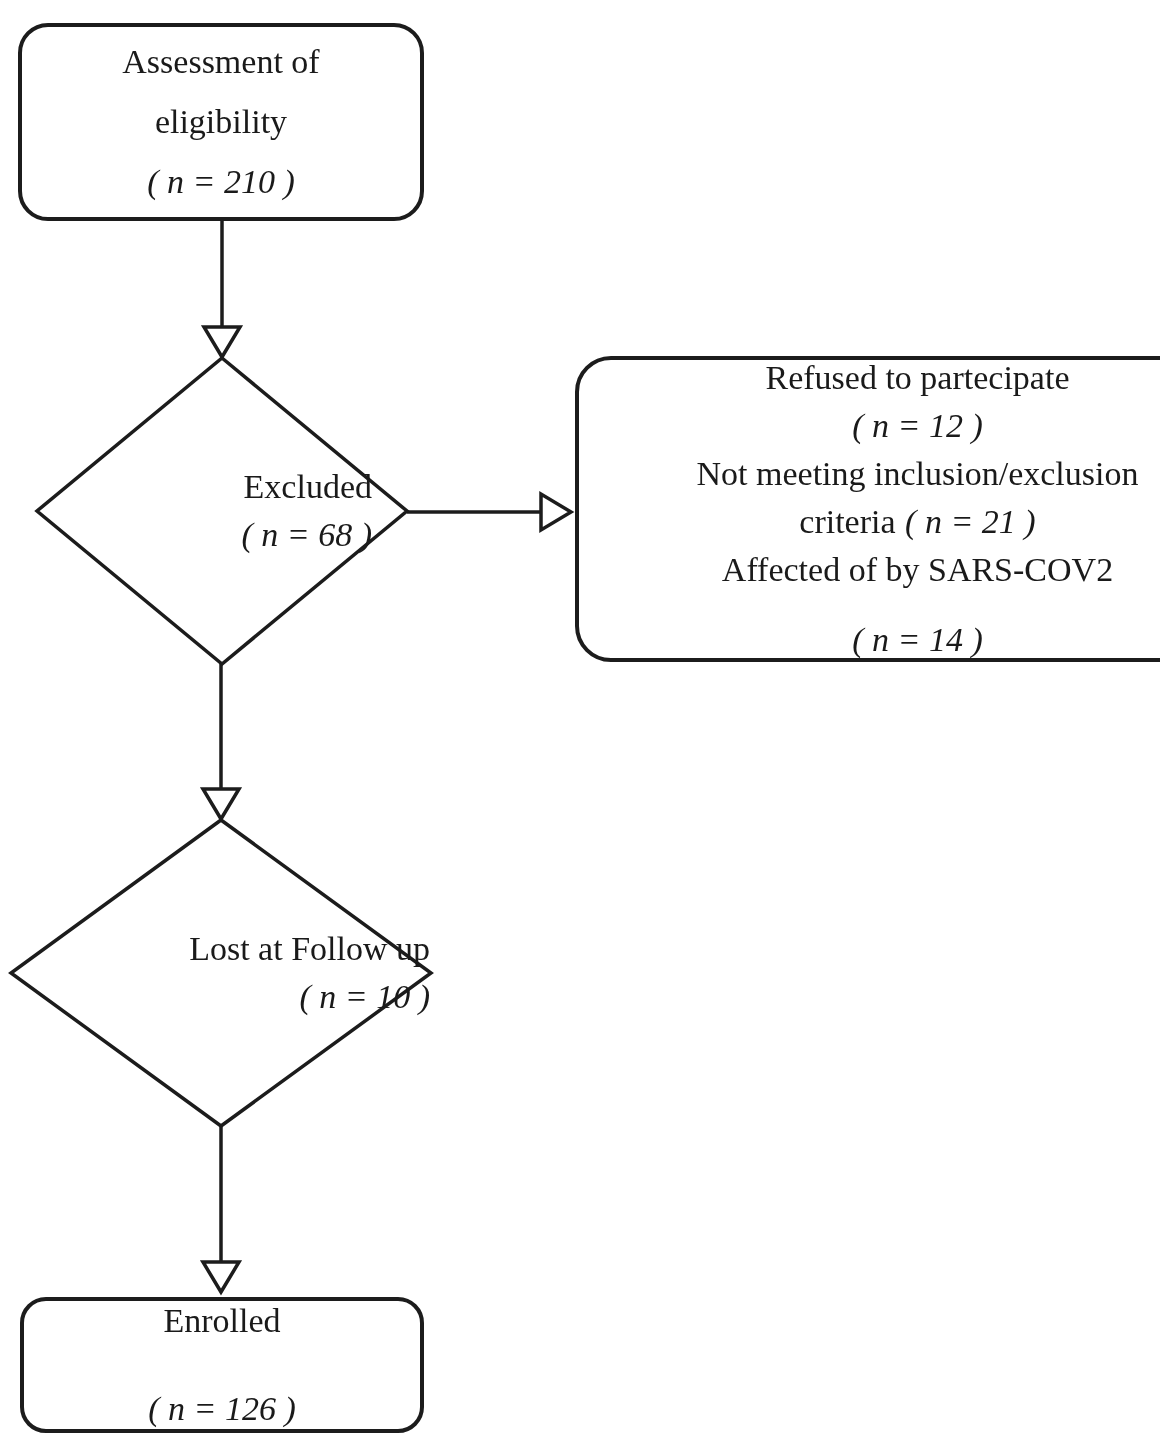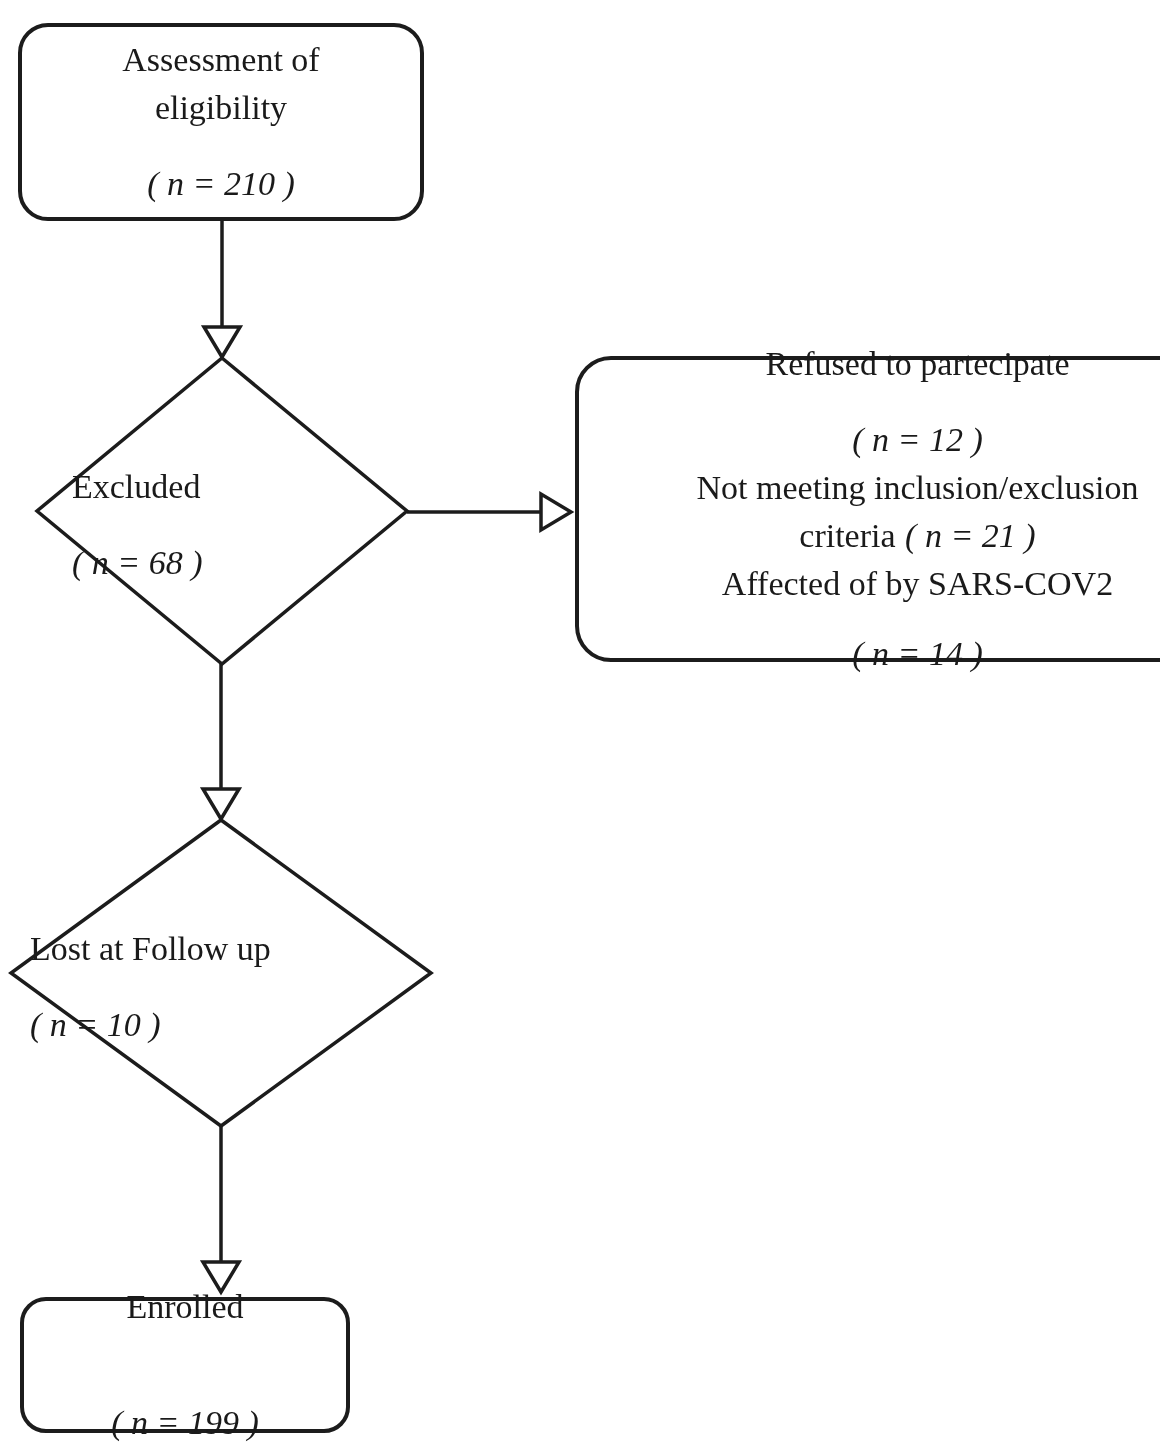--- a/index.html
+++ b/index.html
@@ -30,40 +30,41 @@
     flex-direction: column;
     justify-content: center;
     align-items: center;
     text-align: center;
   }
   .txt {
     font-size: 34px;
     line-height: 48px;
     white-space: nowrap;
   }
-  .it { font-style: italic; margin-top: 28px; }
+  .it { font-style: italic; }
   #node-assessment {
     left: 18px; top: 23px;
     width: 406px; height: 198px;
     border-radius: 30px;
+    gap: 12px;
   }
   #node-reasons {
     left: 575px; top: 356px;
     width: 685px; height: 306px;
     border-radius: 36px;
   }
   #node-enrolled {
     left: 20px; top: 1297px;
-    width: 330px; height: 136px;
+    width: 404px; height: 136px;
     border-radius: 26px;
     gap: 40px;
   }
   .diamond-text {
     position: absolute;
-    text-align: left;
+    text-align: right;
   }
   #text-excluded {
     left: 72px; top: 463px;
     width: 300px;
   }
   #text-lost {
     left: 30px; top: 925px;
     width: 400px;
   }
   .spacer-top { margin-top: 22px; }
@@ -114,16 +115,16 @@
     <div class="txt it spacer-top">( n = 14 )</div>
   </div>
 
   <div id="text-lost" class="diamond-text">
     <div class="txt">Lost at Follow up</div>
     <div class="txt it">( n = 10 )</div>
   </div>
 
   <div id="node-enrolled" class="node-box">
     <div class="txt">Enrolled</div>
-    <div class="txt it">( n = 199 )</div>
+    <div class="txt it">( n = 126 )</div>
   </div>
 
 </div>
 
 </body></html>

